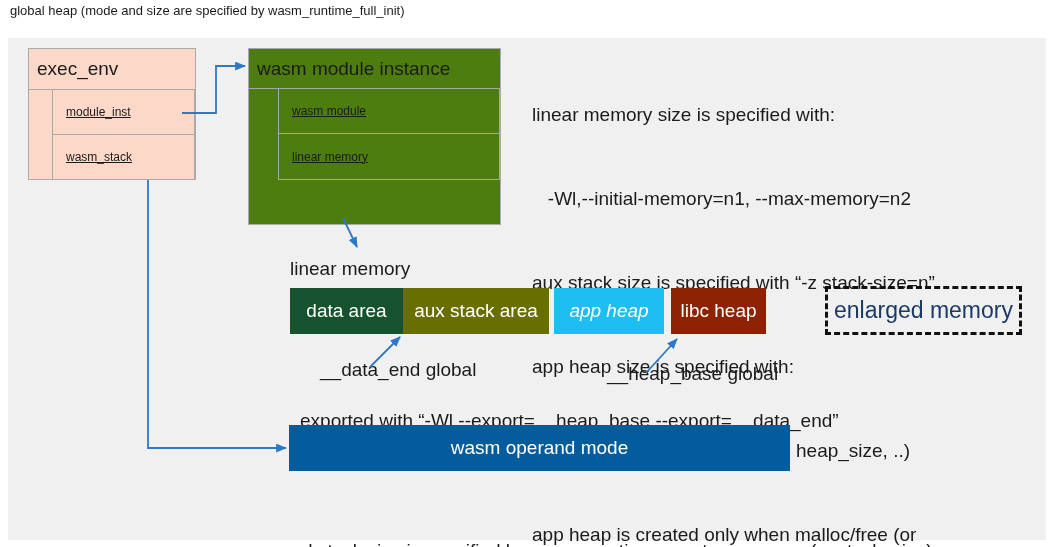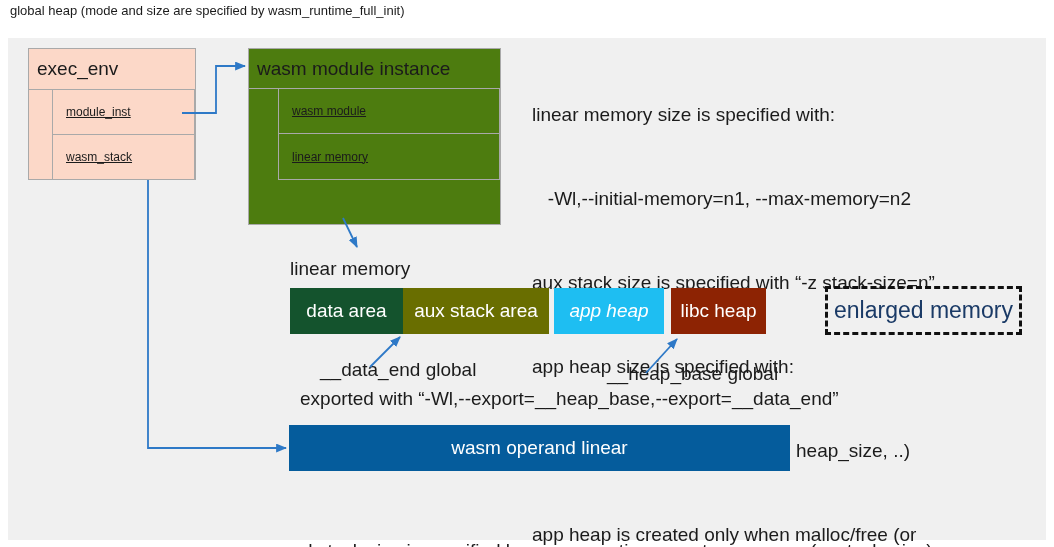--- a/index.html
+++ b/index.html
@@ -33,21 +33,21 @@
   .seg-aux{width:146px;background:#696e00;}
   .seg-app{width:110px;background:#1ebef2;margin-left:5px;font-style:italic;}
   .seg-libc{width:95px;background:#8d2303;margin-left:7px;}
   #enlarged-box{position:absolute;left:793px;top:286px;width:197px;height:49px;
         border:3px dashed #111111;box-sizing:border-box;display:flex;align-items:center;
         justify-content:center;font-size:23px;color:#1a3a66;margin-left:32px;}
 
   .anno{position:absolute;font-size:19px;white-space:pre;}
   #data-end-label{left:320px;top:359px;}
   #heap-base-label{left:607px;top:363px;}
-  #exported-label{left:300px;top:388px;}
+  #exported-label{left:300px;top:410px;}
 
   #operand-stack{position:absolute;left:289px;top:425px;width:501px;height:46px;
         background:#055c9c;color:#ffffff;display:flex;align-items:center;
         justify-content:center;font-size:19px;}
 
   #connectors{position:absolute;left:0;top:0;pointer-events:none;}
 </style>
 </head>
 <body>
 
@@ -85,21 +85,21 @@
     <div class="seg seg-aux" style="background: rgb(105, 110, 0);">aux stack area</div>
     <div class="seg seg-app" style="background: rgb(30, 190, 242);">app heap</div>
     <div class="seg seg-libc" style="background: rgb(141, 35, 3);">libc heap</div>
   </div>
   <div id="enlarged-box">enlarged memory</div>
 
   <div class="anno" id="data-end-label">__data_end global</div>
   <div class="anno" id="heap-base-label">__heap_base global</div>
   <div class="anno" id="exported-label">exported with “-Wl,--export=__heap_base,--export=__data_end”</div>
 
-  <div id="operand-stack" style="background: rgb(5, 92, 156);">wasm operand linear</div>
+  <div id="operand-stack" style="background: rgb(5, 92, 156);">wasm operand mode</div>
 
   <div class="notes" id="bottom-notes">
     <div>wasm operand stack size is specified by wasm_runtime_create_exec_env(.., stack_size)</div>
     
   </div>
 
   <svg id="connectors" width="1054" height="547">
     <defs>
       <marker id="arr" viewBox="0 0 10 8" refX="9" refY="4" markerWidth="11" markerHeight="9" markerUnits="userSpaceOnUse" orient="auto">
         <path d="M0,0 L10,4 L0,8 z" fill="#2e79c7"></path>

